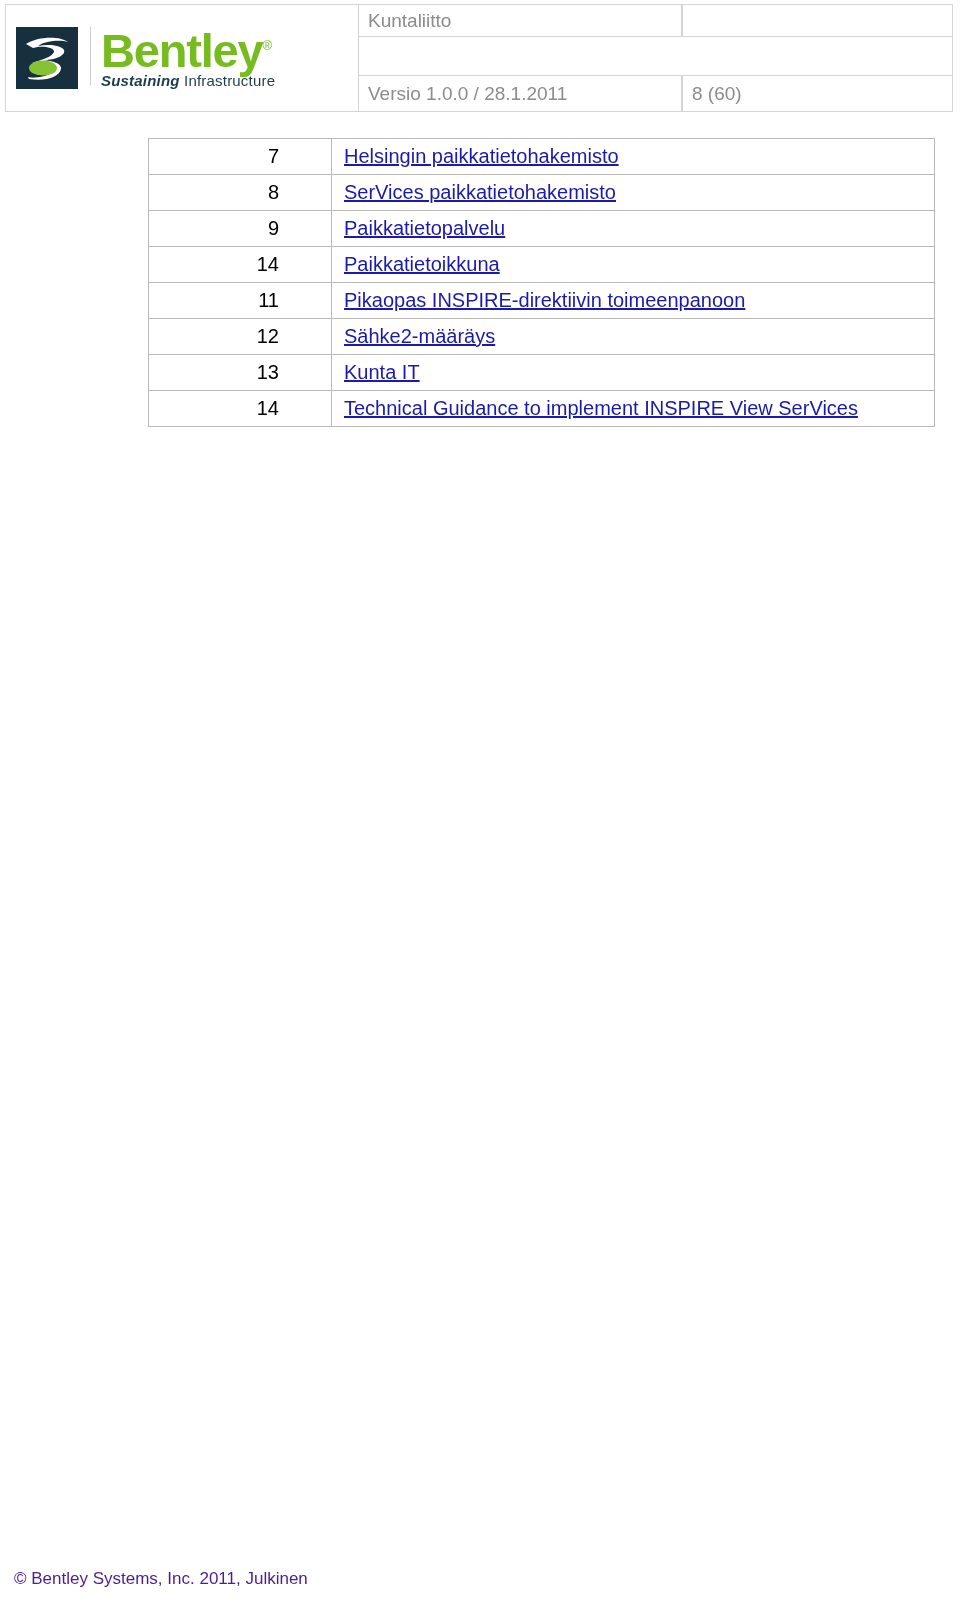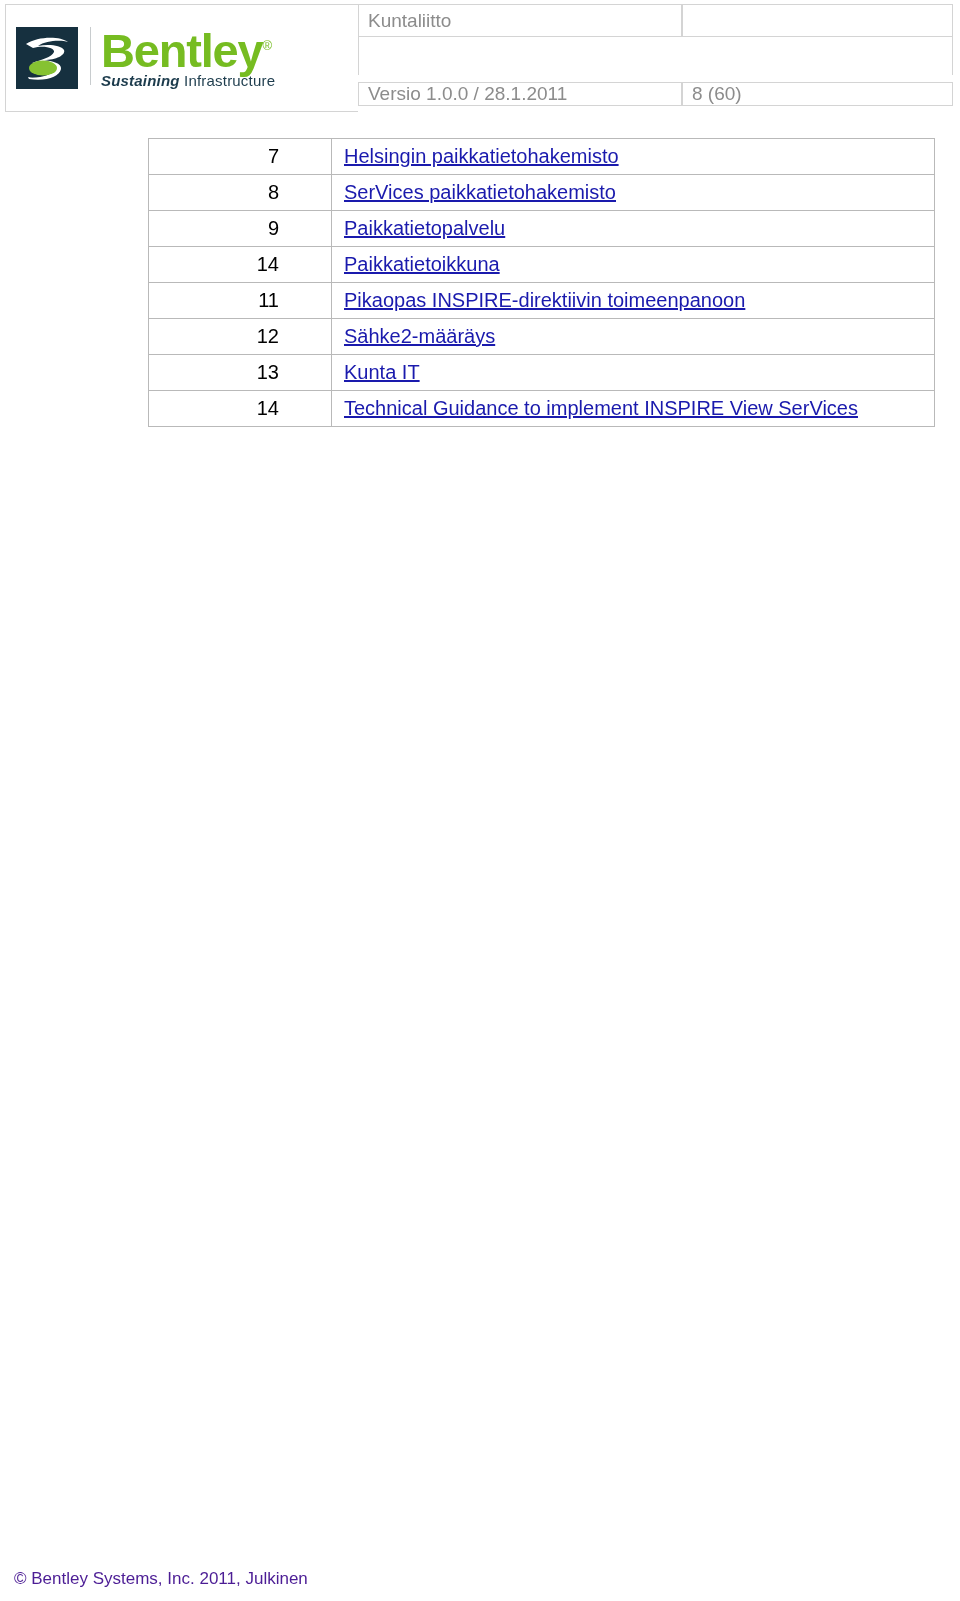--- a/index.html
+++ b/index.html
@@ -100,21 +100,21 @@
     display: flex;
     flex-direction: column;
   }
   .hdr-row {
     display: flex;
     flex: 1;
     min-height: 0;
   }
   .hdr-row:nth-child(1) { flex: 0 0 32px; }
   .hdr-row:nth-child(2) { flex: 0 0 39px; }
-  .hdr-row:nth-child(3) { flex: 0 0 37px; align-items: center; }
+  .hdr-row:nth-child(3) { flex: 0 0 37px; }
 
   .hdr-cell {
     border: 1px solid #d4d4d4;
     border-left: 1px solid #d4d4d4;
     border-bottom: none;
     box-sizing: border-box;
     display: flex;
     align-items: center;
     padding-left: 9px;
     font-size: 19px;

